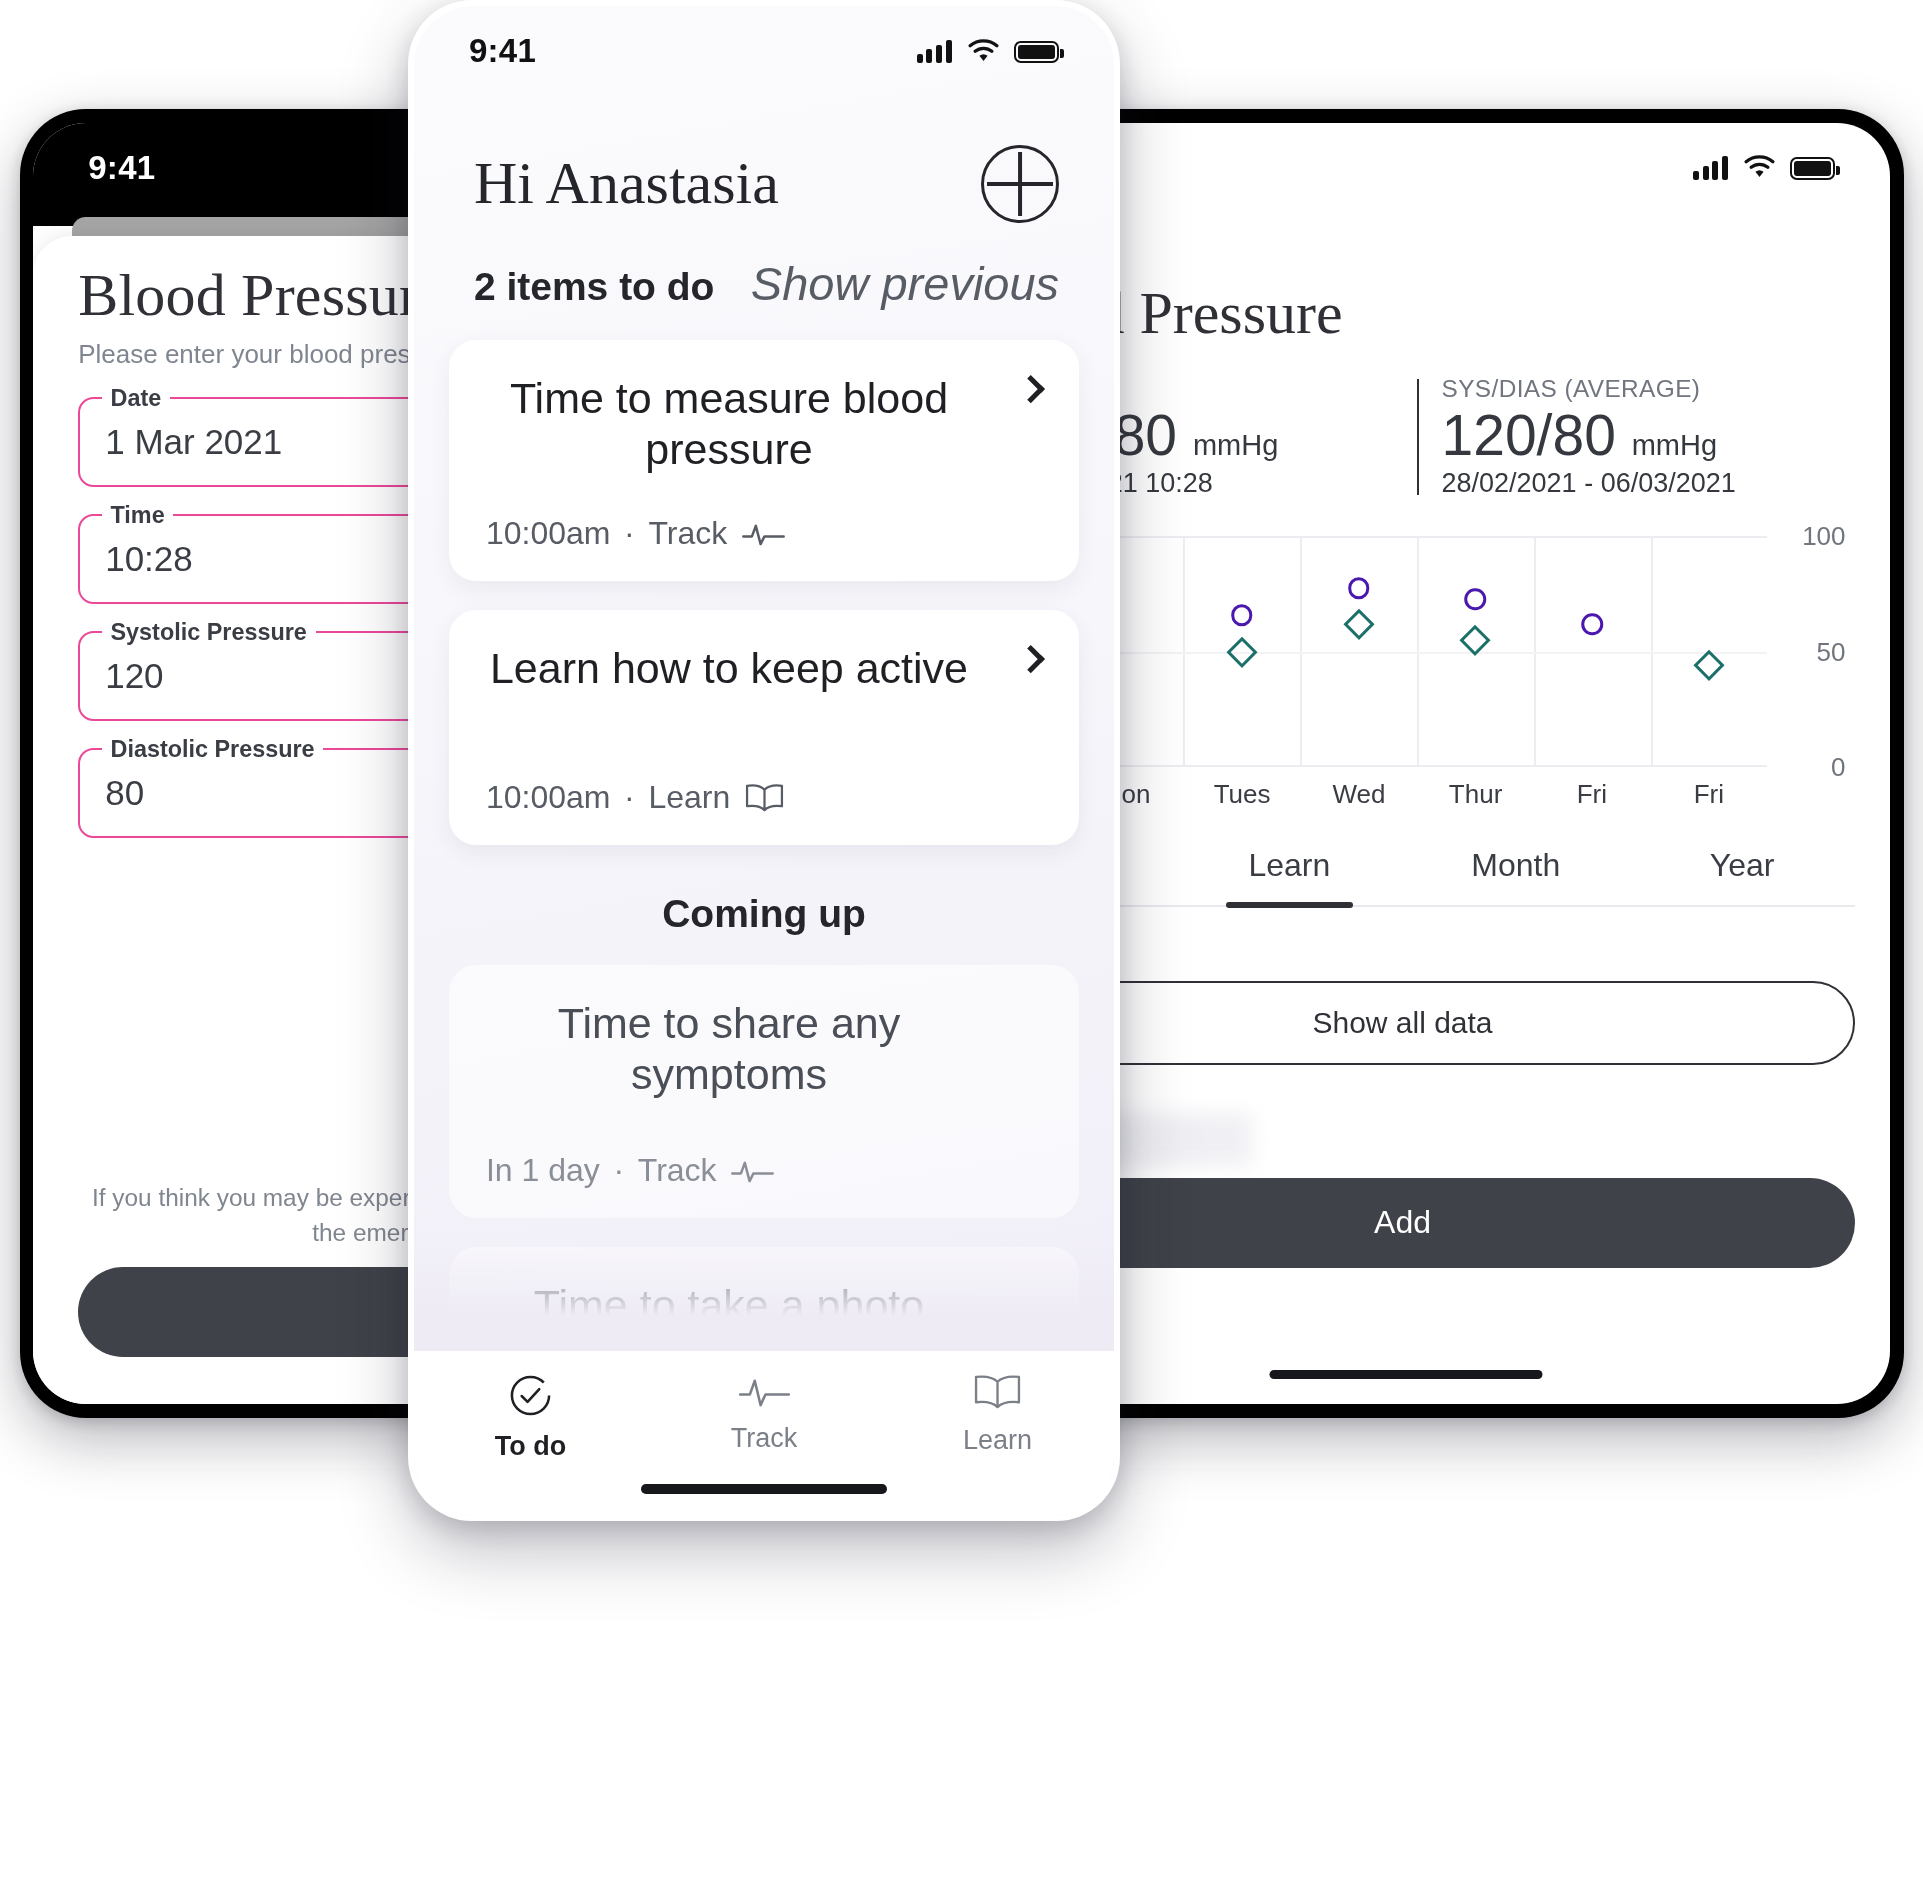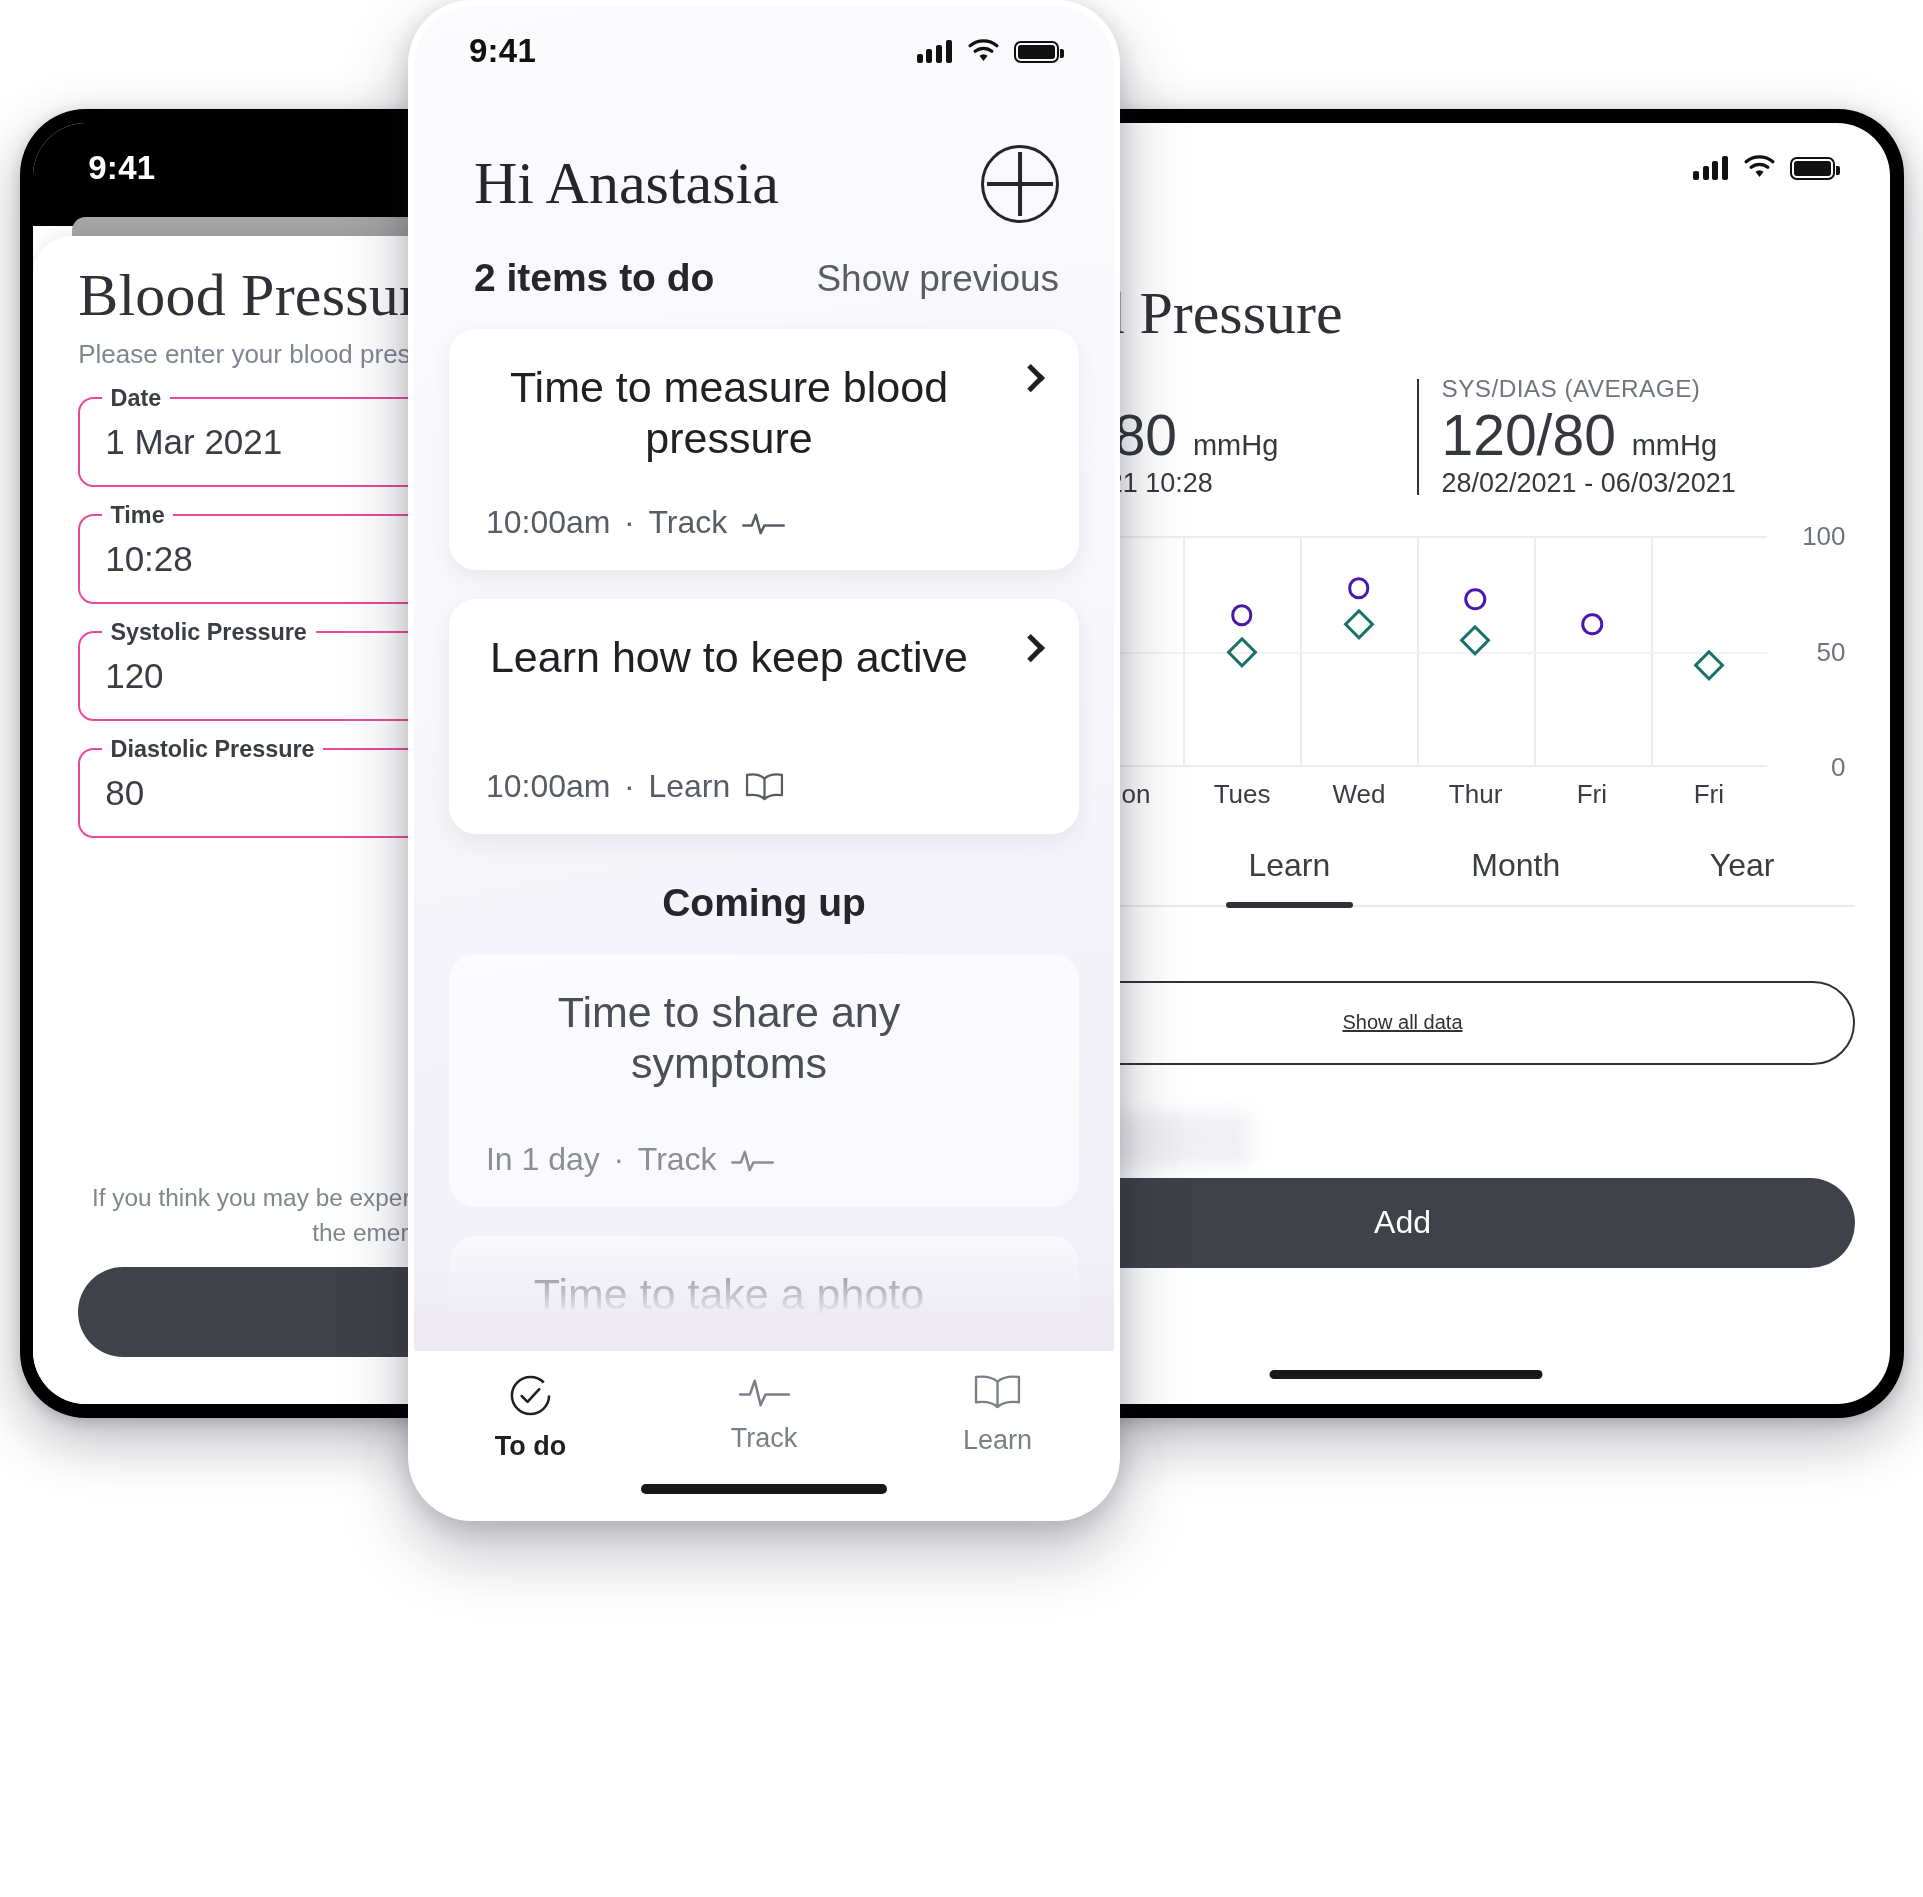--- a/index.html
+++ b/index.html
@@ -175,21 +175,21 @@
   }
   .r-tab.muted { color:#a9adb5; }
   .r-tab.active::after {
     content:""; position:absolute; left: 22%; right: 22%; bottom: -2.9px;
     height: 5.9px; background:#2f3136; border-radius: 2.9px;
   }
   .ghost-btn {
     position:absolute; left: 29px; right: 35px; top: 858px;
     height: 84px; border: 2px solid #2f3136; border-radius: 42px;
     display:flex; align-items:center; justify-content:center;
-    font-size: 20px; color:#2f3136;text-decoration:underline;
+    font-size: 30px; color:#2f3136;
   }
   .r-blur {
     position:absolute; left: 39px; top: 989px; width: 293px; height: 55px;
     background: linear-gradient(90deg,#e7e7ec,#f1f1f5);
     filter: blur(8.8px); border-radius: 9.8px; opacity:.95;
   }
   .r-add {
     position:absolute; left: 29px; right: 35px; top: 1055px;
     height: 90px; border-radius: 45px; background:#3f4248; color:#fff;
     display:flex; align-items:center; justify-content:center; font-size: 32px;
@@ -236,21 +236,21 @@
   }
   .logo-circle::after {
     content:""; position:absolute; left: 2.9px; right: 2.9px; top: 48%;
     height: 3.9px; background:#25262b;
   }
   .c-subhead {
     display:flex; align-items:baseline; justify-content:space-between;
     padding: 33px 55px 0 60px;
   }
   .c-items { font-size: 39px; font-weight: 700; color:#25262b; white-space:nowrap; }
-  .c-showprev { font-size: 37px; color:#585c64; white-space:nowrap; }
+  .c-showprev { font-size: 47px; color:#585c64; white-space:nowrap;font-style:italic; }
   .c-section-title {
     font-size: 39px; font-weight: 700; color:#25262b;
     padding: 47px 60px 0 60px;
   }
   .task-card {
     margin: 29px 35px 0 35px;
     background:#ffffff; border-radius: 27px;
     box-shadow: 0 7.8px 21.5px rgba(60,55,90,.07);
     padding: 33px 37px 29px 37px;
     position: relative;

